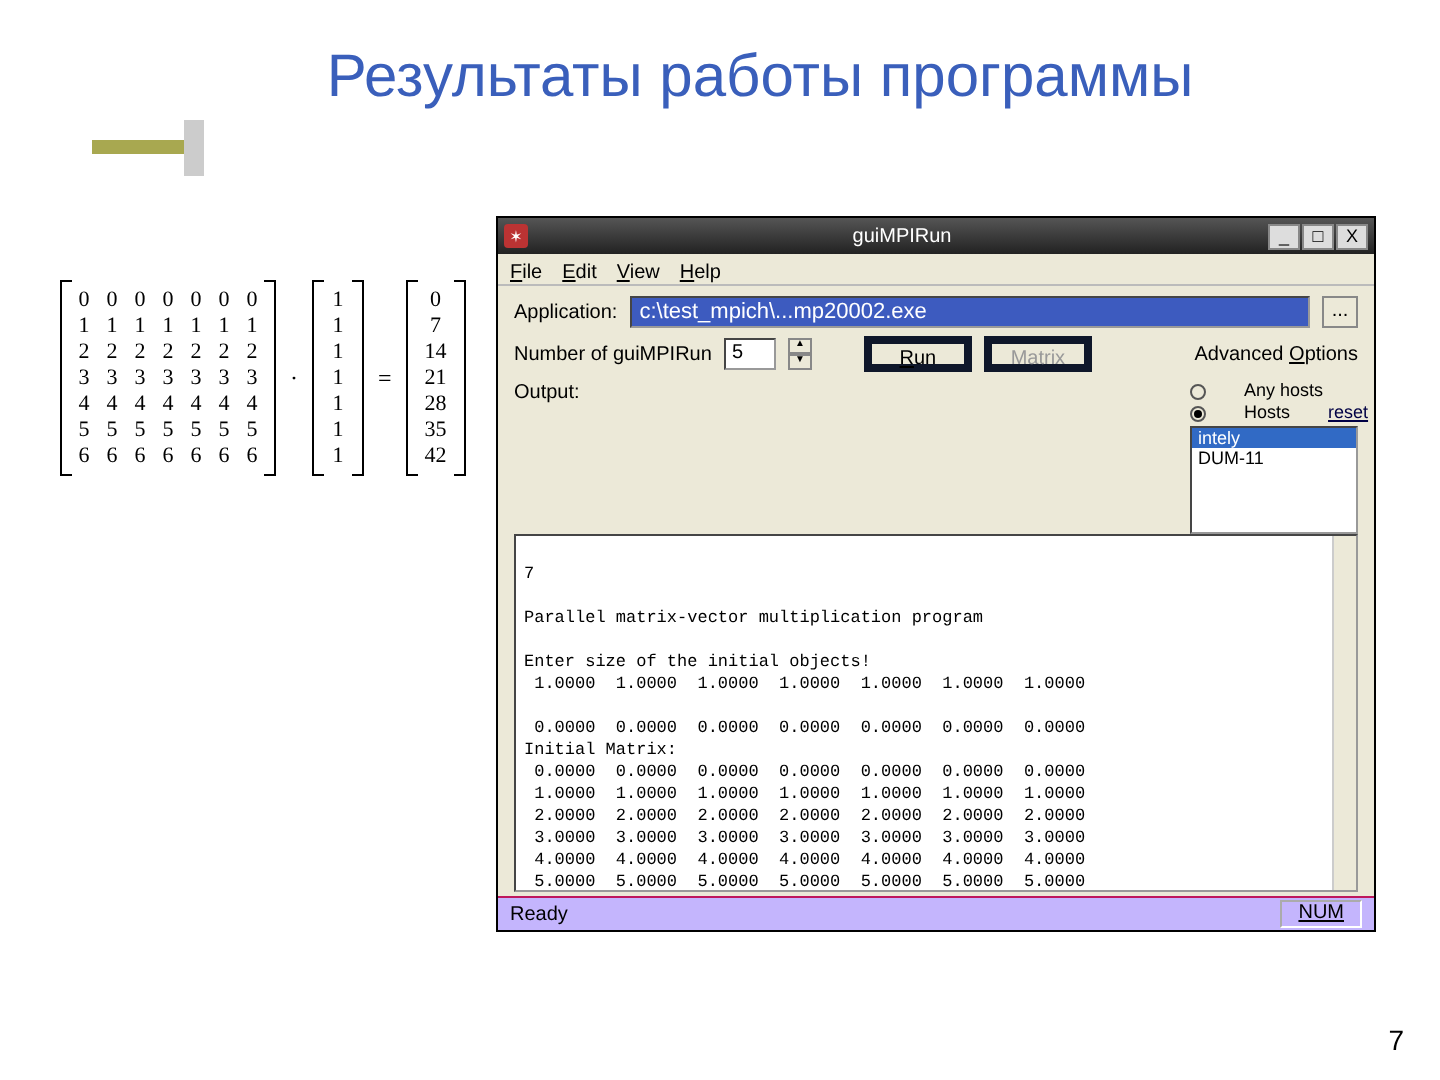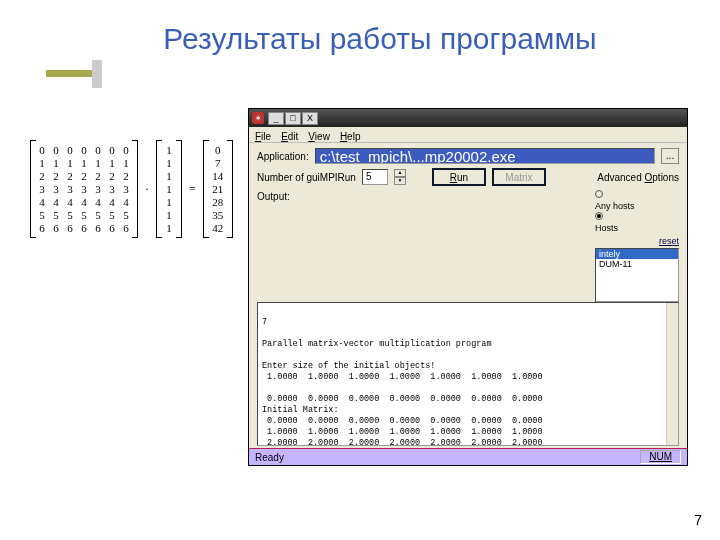--- a/index.html
+++ b/index.html
@@ -126,21 +126,21 @@
   }
   .tool-row { display: flex; align-items: center; gap: 6px; }
   .label { color: #000; }
   .app-input {
     flex: 1;
     height: 16px;
     background: #3d5bbf;
     color: #fff;
     padding: 0 4px;
     border: 1px inset #999;
-    font-size: 15px;
+    font-size: 11px;
     display: flex;
     align-items: center;
     overflow: hidden;
     white-space: nowrap;
   }
   .browse-btn {
     width: 18px; height: 16px;
     border: 1px solid #888;
     background: #ece9d8;
     text-align: center;
@@ -157,38 +157,38 @@
   .spinner {
     width: 12px; height: 16px;
     display: flex; flex-direction: column;
   }
   .spinner div {
     flex:1; border:1px solid #888; background:#ece9d8;
     font-size:5px; text-align:center; line-height:5px;
   }
   .action-btn {
     width: 54px; height: 18px;
-    border: 2px solid #0f172a;
+    border: 4px solid #0f172a;
     background: #ece9d8;
     text-align: center;
     line-height: 15px;
   }
   .action-btn.disabled { color: #999; }
   .adv-link { margin-left: auto; color: #000; }
   .adv-link u { text-decoration: underline; }
 
   .output-row { display: flex; align-items: flex-start; gap: 6px; }
   .output-label { padding-top: 1px; }
   .hosts-box {
     margin-left: auto;
     width: 84px;
     display: flex; flex-direction: column; gap: 1px;
     font-size: 9px;
   }
-  .radio-row { display: flex; align-items: flex-start; gap: 3px; flex-direction: column; }
+  .radio-row { display: flex; align-items: flex-end; gap: 19px; }
   .radio { width:8px; height:8px; border:1px solid #555; border-radius:50%; display:inline-block; }
   .radio.sel::after { content:""; display:block; width:4px; height:4px; background:#000; border-radius:50%; margin:1px; }
   .reset-link { margin-left:auto; text-decoration:underline; color:#004; }
   .hosts-list {
     border: 1px inset #999;
     background: #fff;
     height: 54px;
     margin-top: 1px;
   }
   .hosts-list .host-item { padding: 0 3px; white-space: nowrap; overflow: hidden; }
@@ -314,20 +314,21 @@
         <span>28</span>
         <span>35</span>
         <span>42</span>
       </div>
     </div>
 </div>
 
 <div class="app-window">
   <div class="titlebar">
     <span class="app-icon">✶</span>
+    <span class="title-text">guiMPIRun</span>
     <div class="win-btns">
       <div class="win-btn">_</div>
       <div class="win-btn">□</div>
       <div class="win-btn">X</div>
     </div>
   </div>
 
   <div class="menubar">
     <span><u>F</u>ile</span>
     <span><u>E</u>dit</span>

